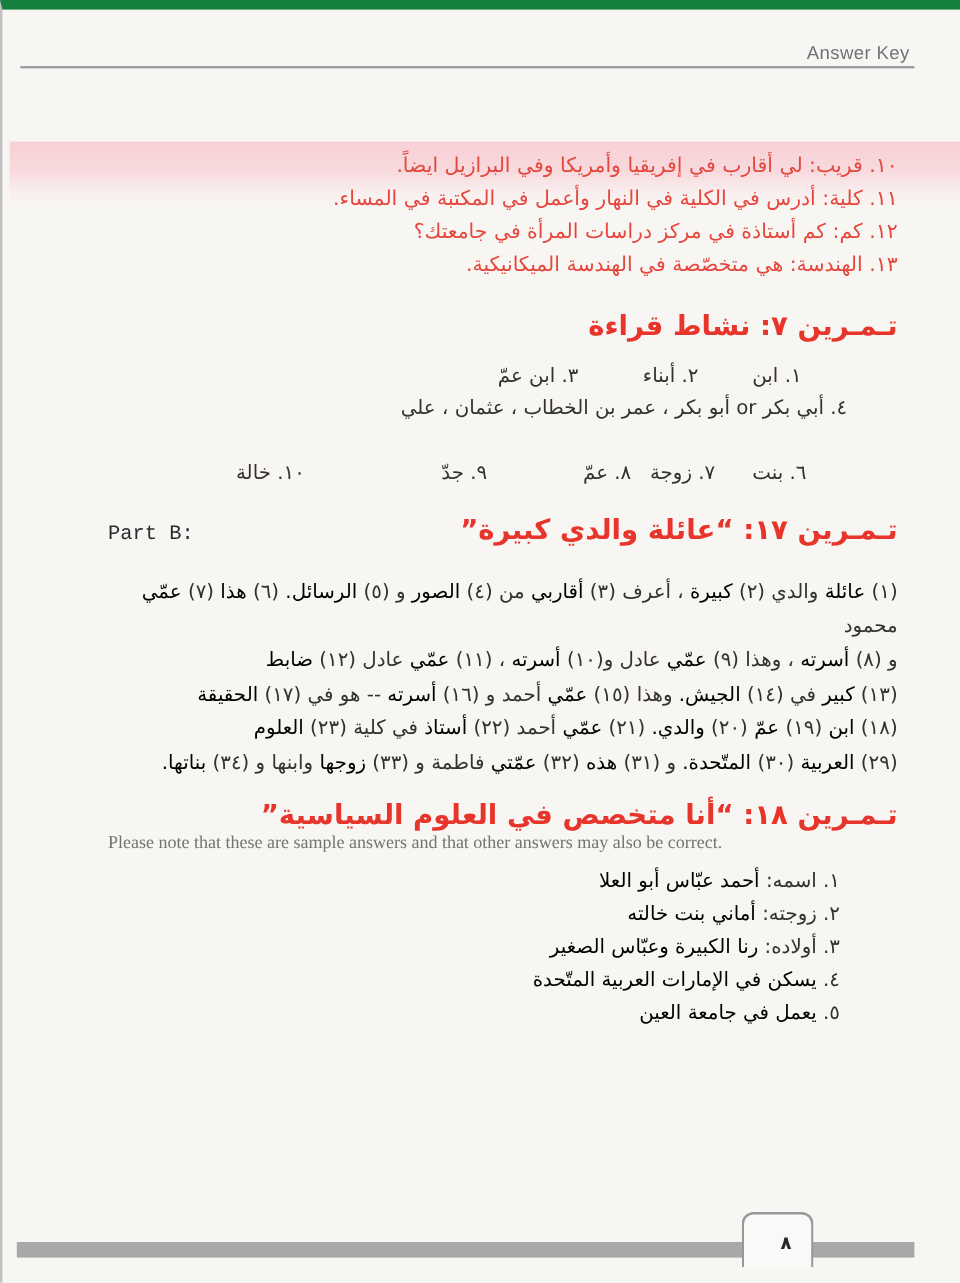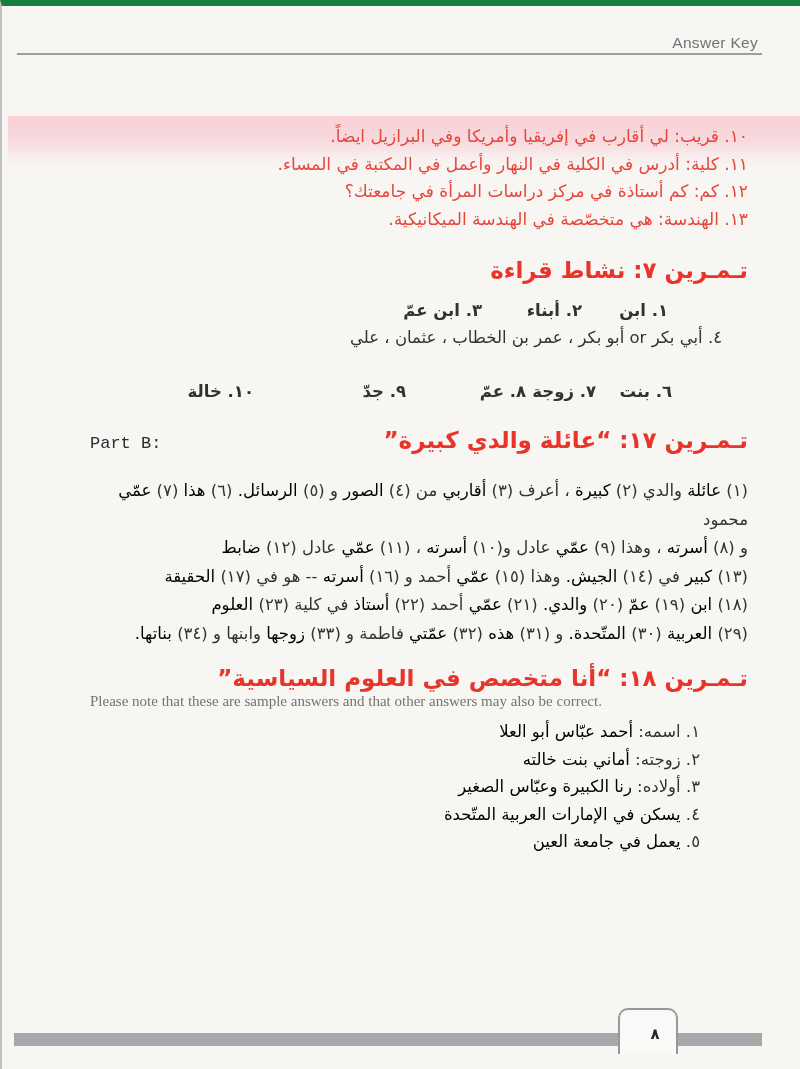--- a/index.html
+++ b/index.html
@@ -1,19 +1,19 @@
 <!DOCTYPE html>
 <html lang="en"><head>
 <meta charset="utf-8">
 <style>
   html,body{margin:0;padding:0;background:#e9e7ea;}
   .page{
     position:relative;width:800px;height:1069px;overflow:hidden;
     background:#f8f6f3;
-    border-top:6px solid #15803d;
+    border-top:8px solid #15803d;
     border-left:2px solid #c3c0c4;
     box-sizing:border-box;
     font-family:"DejaVu Sans","Liberation Sans",sans-serif;
   }
   
   .answer-key{
     position:absolute;top:28px;right:42px;
     font-family:"Liberation Sans",sans-serif;
     font-size:15.5px;color:#6f7276;letter-spacing:.3px;
   }
@@ -40,25 +40,25 @@
   }
   .ex-heading{
     position:absolute;right:52px;
     font-size:23px;font-weight:bold;color:#e8352b;
   }
   .h7{top:251px;}
   .h17{top:421px;}
   .h18{top:659px;}
   .ex7-row{position:absolute;font-size:16.5px;color:#33322f;line-height:26px;}
   .cols{display:flex;}
-  .cols span{display:block;font-weight:bold;}
+  .cols span{display:block;}
   .r1{top:292px;right:132px;}
   .r1 span:nth-child(1){width:86px;}
   .r1 span:nth-child(2){width:100px;}
-  .r2{top:319px;right:78px;text-align:center;}
+  .r2{top:319px;right:94px;text-align:center;}
   .r3{top:346px;right:98px;}
   .r4{top:373px;right:128px;}
   .r4 span:nth-child(1){width:76px;}
   .r4 span:nth-child(2){width:70px;}
   .r4 span:nth-child(3){width:120px;}
   .r4 span:nth-child(4){width:152px;}
   .part-b{
     position:absolute;left:88px;top:428px;
     font-family:Liberation Mono, monospace;font-size:17px;color:#2c2b33;
   }

